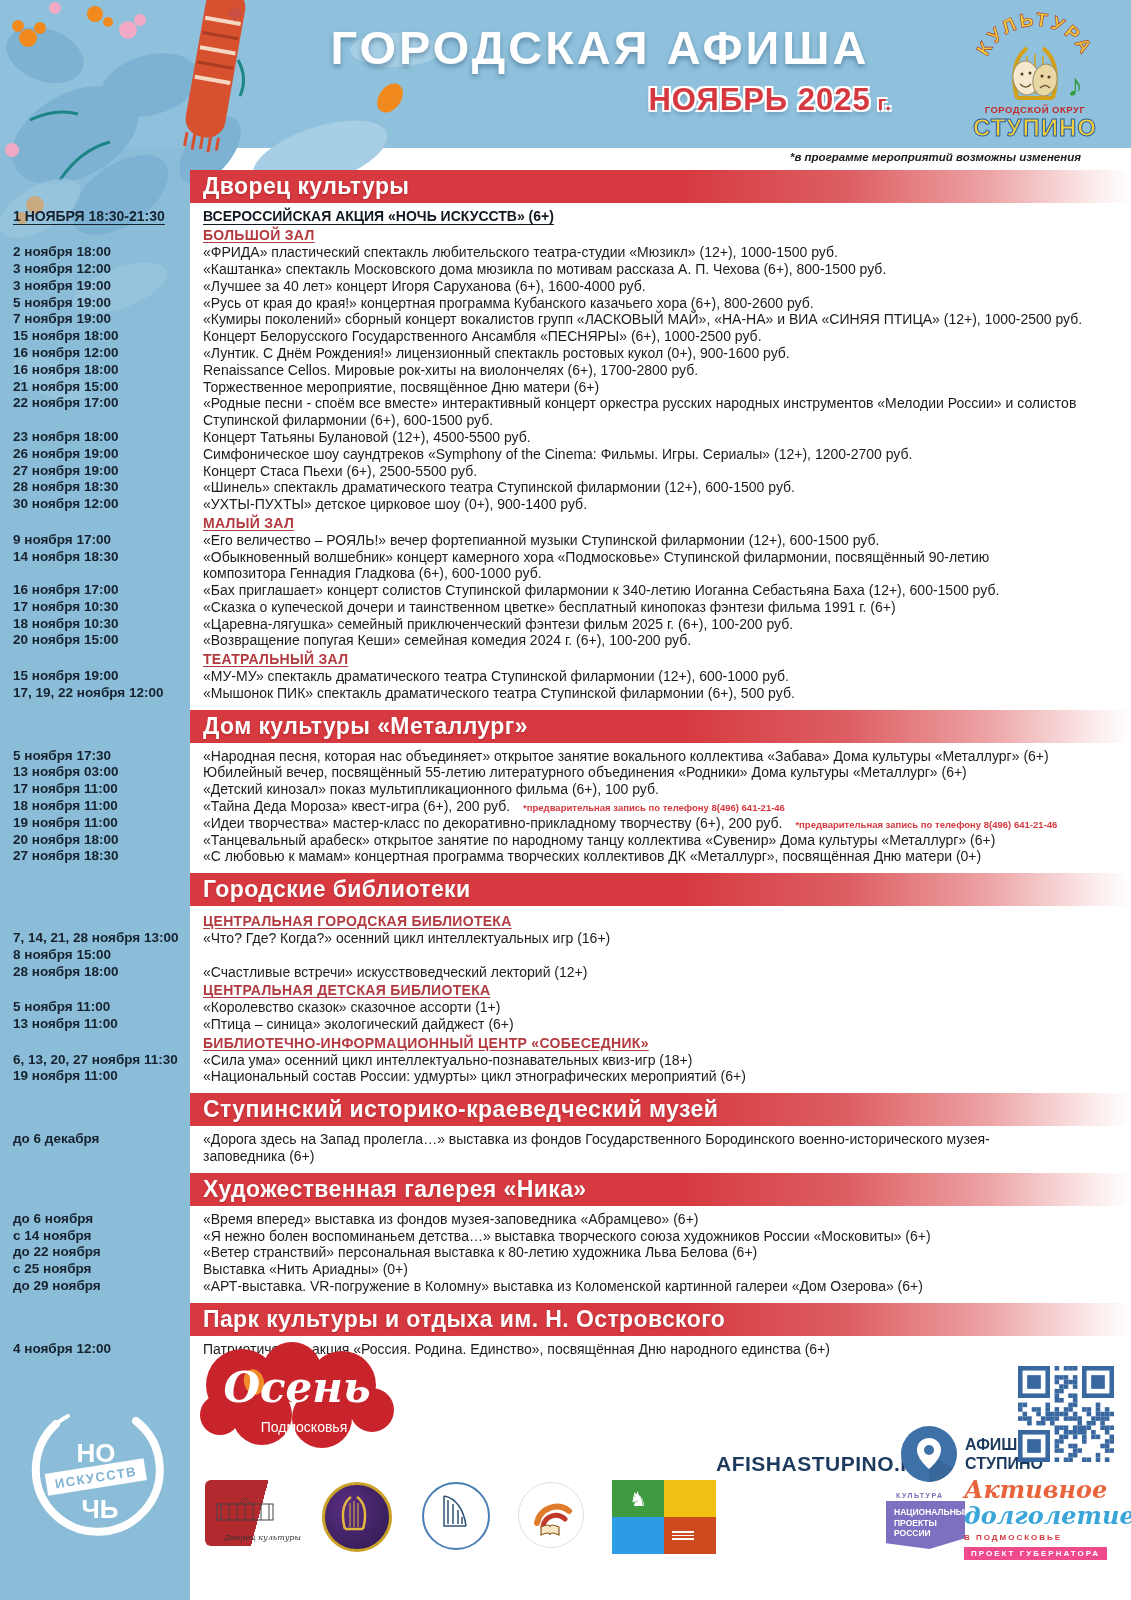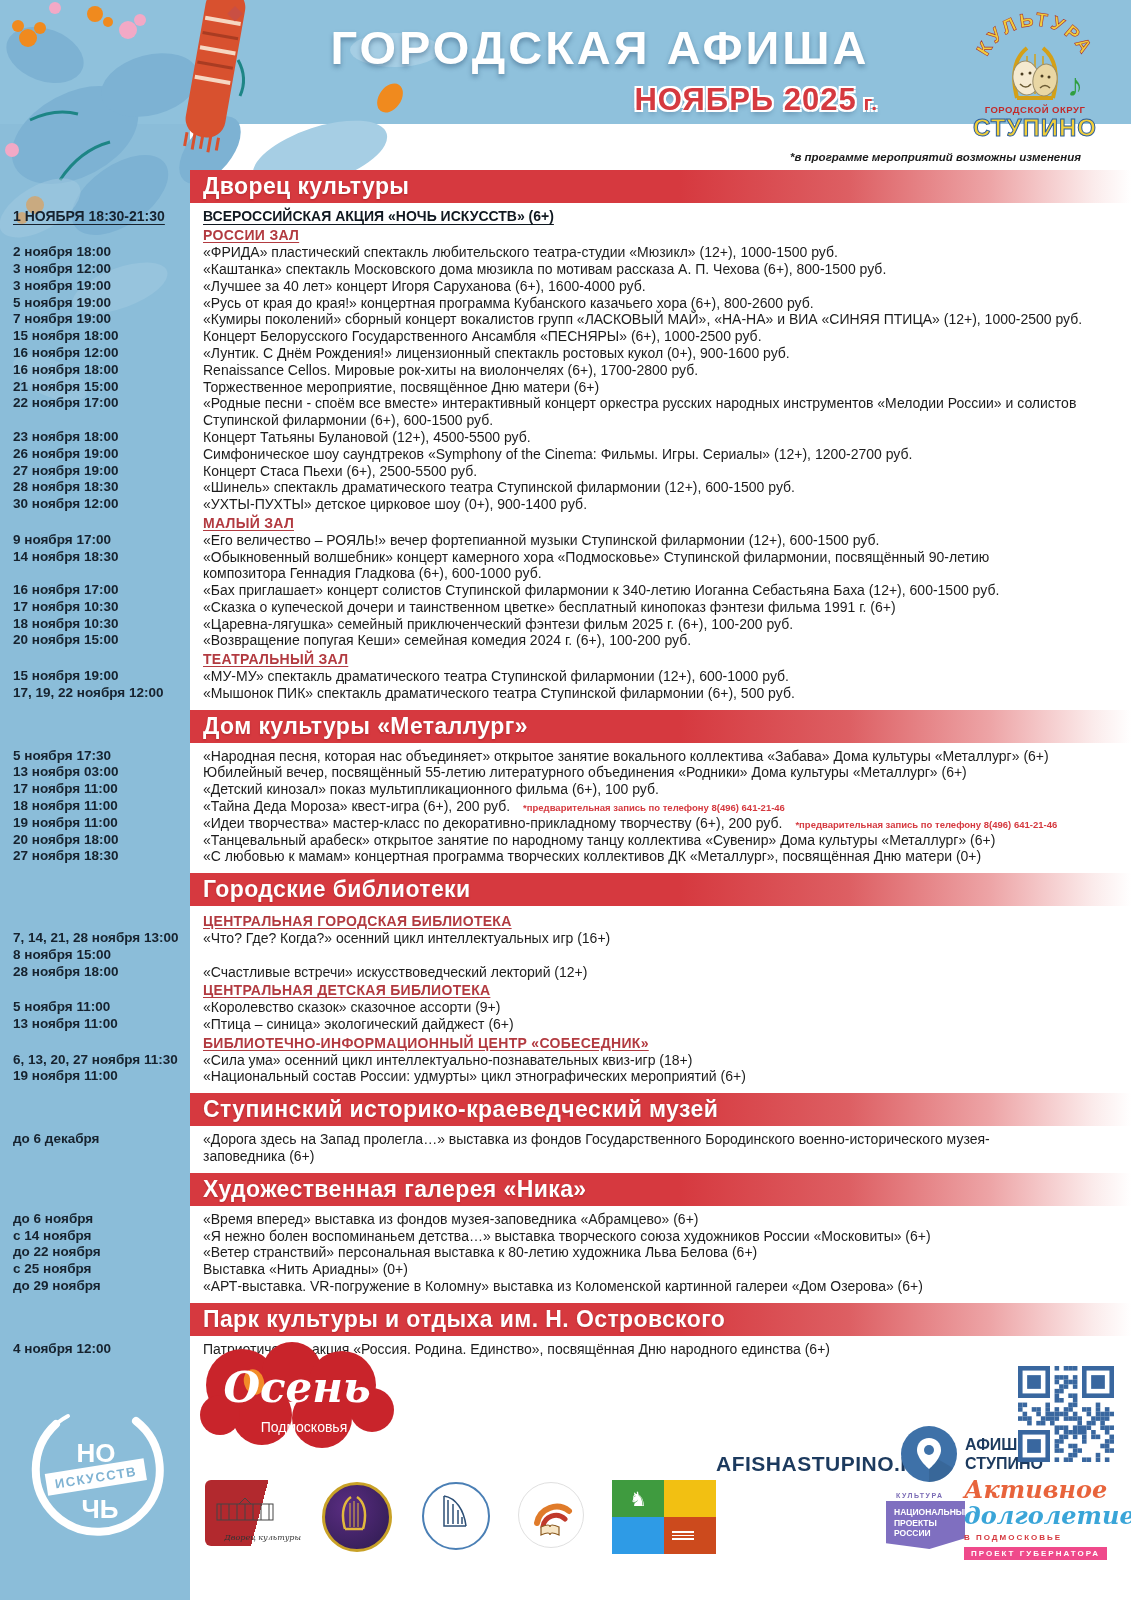--- a/index.html
+++ b/index.html
@@ -1,26 +1,26 @@
 <!DOCTYPE html>
 <html><head>
 <meta charset="utf-8">
 <style>
   html,body{margin:0;padding:0;background:#e8e8e8;}
   .page{position:relative;width:1131px;height:1600px;margin:0 auto;background:#ffffff;overflow:hidden;
         font-family:"Liberation Sans","DejaVu Sans",sans-serif;}
   
   .sidebar-bg{position:absolute;left:0;top:0;width:190px;height:1600px;background:#8bbdd9;}
-  .header{position:absolute;left:0;top:0;width:1131px;height:124px;background:#8fc1dc;}
+  .header{position:absolute;left:0;top:0;width:1131px;height:148px;background:#8fc1dc;}
   .deco{position:absolute;left:0;top:0;}
   .sidebar-deco{position:absolute;left:0;top:148px;opacity:.5;}
   .main-title{position:absolute;left:290px;top:20px;width:620px;text-align:center;margin:0;
       color:#fff;font-size:47px;font-weight:bold;letter-spacing:3px;
       text-shadow:0 3px 5px rgba(25,60,95,.4);}
-  .sub-title{position:absolute;right:253px;top:82px;margin:0;text-align:right;
+  .sub-title{position:absolute;right:239px;top:82px;margin:0;text-align:right;
       color:#d5393f;font-size:31px;font-weight:bold;letter-spacing:1px;
       text-shadow:-2px -2px 0 #fff,2px -2px 0 #fff,-2px 2px 0 #fff,2px 2px 0 #fff,0 4px 5px rgba(25,60,95,.35);}
   .sub-title .suffix{font-size:21px;}
   .kultura-logo{position:absolute;right:26px;top:6px;width:140px;height:140px;}
   .note{position:absolute;top:151px;right:50px;font-size:11.5px;font-weight:bold;font-style:italic;color:#1b1b1b;}
   
   .main{position:absolute;left:0;top:170px;width:1131px;}
   .section{margin:0 0 6px 0;}
   .bar{margin-left:190px;height:33px;display:flex;align-items:center;padding-left:13px;
       background:linear-gradient(90deg,#d6393f 0%,#d6393f 52%,#dd5f63 70%,#eda4a6 85%,#fbebeb 96%,#fff 100%);}
@@ -184,21 +184,21 @@
           <div class="bar">
             <h2>Дворец культуры</h2>
           </div>
           <div class="rows">
             <div class="row headline">
               <div class="date">1 НОЯБРЯ 18:30-21:30</div>
               <div class="text">ВСЕРОССИЙСКАЯ АКЦИЯ «НОЧЬ ИСКУССТВ» (6+)</div>
             </div>
             <div class="row hall-row">
               <div class="date"></div>
-              <div class="text"><span class="hall">РОССИИ ЗАЛ</span></div>
+              <div class="text"><span class="hall">БОЛЬШОЙ ЗАЛ</span></div>
             </div>
             <div class="row">
               <div class="date">2 ноября 18:00</div>
               <div class="text">«ФРИДА» пластический спектакль любительского театра-студии «Мюзикл» (12+), 1000-1500 руб.</div>
             </div>
             <div class="row">
               <div class="date">3 ноября 12:00</div>
               <div class="text">«Каштанка» спектакль Московского дома мюзикла по мотивам рассказа А. П. Чехова (6+), 800-1500 руб.</div>
             </div>
             <div class="row">
@@ -349,21 +349,21 @@
             <div class="row">
               <div class="date">28 ноября 18:00</div>
               <div class="text">«Счастливые встречи» искусствоведческий лекторий (12+)</div>
             </div>
             <div class="row hall-row">
               <div class="date"></div>
               <div class="text"><span class="hall">ЦЕНТРАЛЬНАЯ ДЕТСКАЯ БИБЛИОТЕКА</span></div>
             </div>
             <div class="row">
               <div class="date">5 ноября 11:00</div>
-              <div class="text">«Королевство сказок» сказочное ассорти (9+)</div>
+              <div class="text">«Королевство сказок» сказочное ассорти (1+)</div>
             </div>
             <div class="row">
               <div class="date">13 ноября 11:00</div>
               <div class="text">«Птица – синица» экологический дайджест (6+)</div>
             </div>
             <div class="row hall-row">
               <div class="date"></div>
               <div class="text"><span class="hall">БИБЛИОТЕЧНО-ИНФОРМАЦИОННЫЙ ЦЕНТР «СОБЕСЕДНИК»</span></div>
             </div>
             <div class="row">

